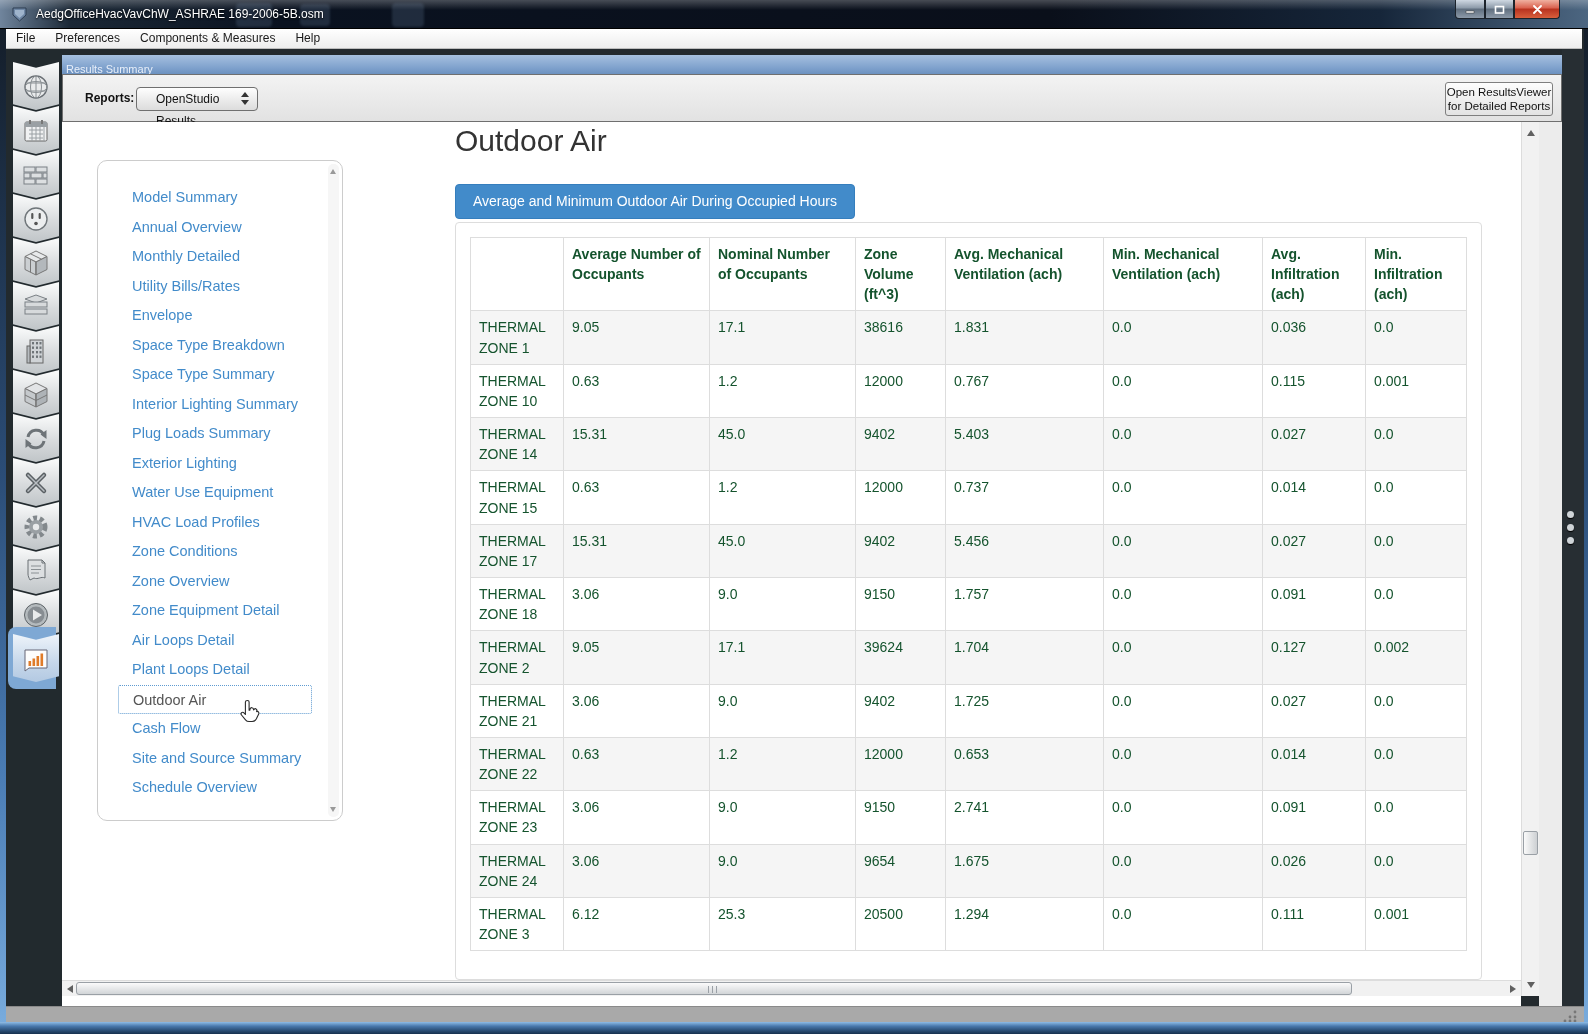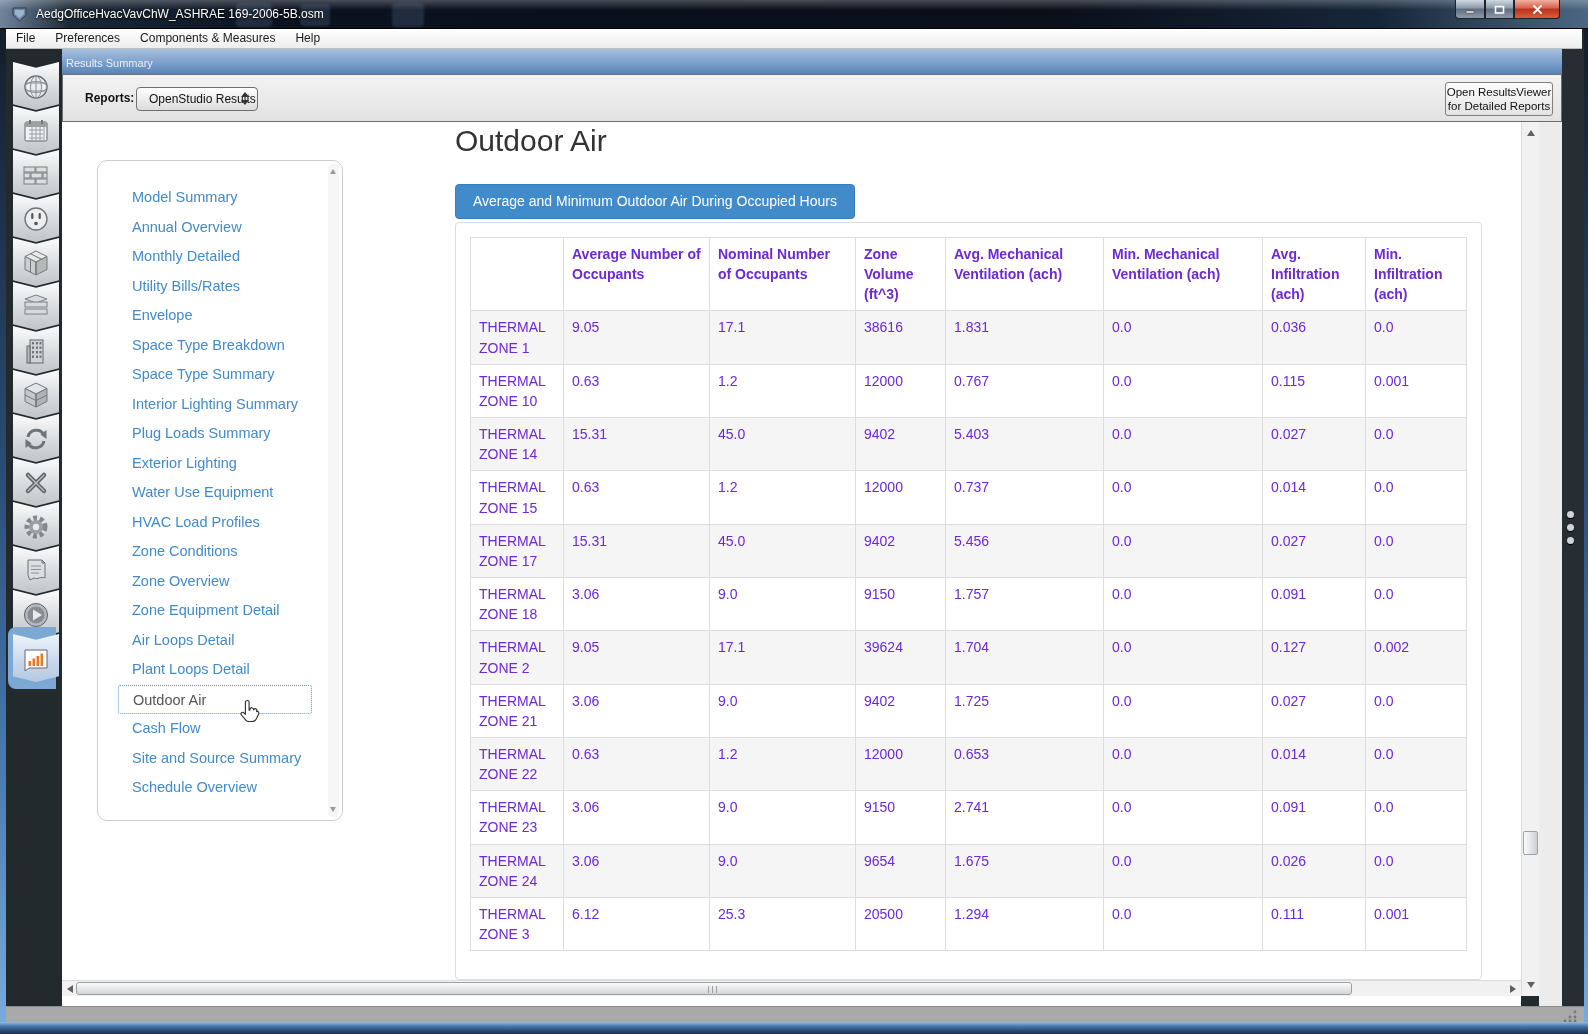--- a/index.html
+++ b/index.html
@@ -43,29 +43,29 @@
     clip-path:polygon(0 0,50% 12%,100% 0,100% 88%,50% 100%,0 88%);
     background:linear-gradient(180deg,#fbfcfc,#d8dbdd 55%,#c0c5c8); display:flex; align-items:center; justify-content:center; cursor:pointer; }
   .vtab svg { width:30px; height:30px; margin-top:1px; }
   .vtab-sel-back { position:absolute; left:8px; width:48px; height:62px; background:#7ea8d4; border-radius:8px 0 0 8px; }
   .vtab.selected { background:linear-gradient(180deg,#eef4fa,#c6d7ea 60%,#b3c9e2); }
   .splitter-strip { position:absolute; left:1562px; top:49px; width:22px; height:957px; background:#272e33; }
   .splitter-dots { position:absolute; left:5px; top:462px; }
   .splitter-dots div { width:7px; height:7px; border-radius:50%; background:#cfd4d8; box-shadow:0 1px 1px #000; margin-bottom:6px; }
 
   
-  .band { position:absolute; left:62px; top:49px; width:1500px; height:25px;
+  .band { position:absolute; left:62px; top:55px; width:1500px; height:25px;
     background:linear-gradient(180deg,#a6c0e0 0%,#7c9fcb 55%,#5a82b3 100%); }
   .band-label { position:absolute; left:4px; top:8px; font-size:11px; color:#e8eff9; }
   .toolbar { position:absolute; left:62px; top:74px; width:1500px; height:48px;
     background:linear-gradient(180deg,#f3f3f3,#e2e2e2); border:1px solid #6f6f6f; }
   .reports-label { position:absolute; left:22px; top:16px; font-size:12px; font-weight:bold; color:#111; }
   .dropdown { position:absolute; left:73px; top:12px; width:122px; height:24px; border:1px solid #707070;
     border-radius:4px; background:linear-gradient(180deg,#fefefe,#dcdcdc); font-size:12px; color:#111;
-    line-height:22px; padding-left:12px; cursor:pointer; }
+    line-height:22px; padding-left:19px; cursor:pointer; }
   .spinner { position:absolute; right:7px; top:4px; width:9px; height:14px; }
   .spinner .up { width:0;height:0;border-left:4px solid transparent;border-right:4px solid transparent;border-bottom:5px solid #333; margin-bottom:3px;}
   .spinner .dn { width:0;height:0;border-left:4px solid transparent;border-right:4px solid transparent;border-top:5px solid #333;}
   .ovr-btn { position:absolute; right:8px; top:7px; width:108px; height:34px; border:1px solid #7f7f7f;
     border-radius:3px; background:linear-gradient(180deg,#fdfdfd,#e3e3e3); font-size:11.5px; color:#111;
     text-align:center; padding-top:3px; line-height:13.5px; cursor:pointer; }
 
   
   .webview { position:absolute; left:62px; top:122px; width:1459px; height:884px; background:#fff; overflow:hidden; }
   .report-title { position:absolute; left:393px; top:2px; font-size:30px; font-weight:500; color:#333; }
@@ -76,21 +76,21 @@
   .nav-list li.selected { color:#555; border:1px dotted #5f9bd1; border-radius:2px; margin:0 30px 0 20px; padding-left:14px; }
   .nav-scroll { position:absolute; right:3px; top:3px; bottom:3px; width:11px; background:#f6f6f6; border-radius:5px; }
   .nav-scroll .up { position:absolute; top:5px; left:2px; width:0;height:0;border-left:3.5px solid transparent;border-right:3.5px solid transparent;border-bottom:5px solid #9a9a9a; }
   .nav-scroll .dn { position:absolute; bottom:5px; left:2px; width:0;height:0;border-left:3.5px solid transparent;border-right:3.5px solid transparent;border-top:5px solid #9a9a9a; }
 
   .section-btn { position:absolute; left:393px; top:62px; height:35px; padding:0 17px; background:#428bca;
     border:1px solid #357ebd; border-radius:4px; color:#fff; font-size:14px; line-height:33px; cursor:pointer; white-space:nowrap; }
 
   .table-panel { position:absolute; left:393px; top:100px; width:1027px; height:758px; border:1px solid #ddd;
     border-radius:4px; padding:14px; overflow:hidden; background:#fff; }
-  table.oa { border-collapse:collapse; table-layout:fixed; width:996px; font-size:14px; color:#6d28d9; }
+  table.oa { border-collapse:collapse; table-layout:fixed; width:996px; font-size:14px; color:#14532d; }
   table.oa th, table.oa td { border:1px solid #ddd; padding:6px 8px; vertical-align:top; line-height:1.44; text-align:left; font-weight:normal; }
   table.oa th { font-weight:bold; }
   table.oa tbody tr:nth-child(odd) { background:#f5f5f5; }
 
   .cursor-hand { position:absolute; left:176px; top:576px; width:24px; height:28px; pointer-events:none; }
 
   
   .v-scroll { position:absolute; left:1521px; top:122px; width:18px; height:874px; background:#f1f1f1; border-left:1px solid #dcdcdc; }
   .v-scroll .up { position:absolute; top:8px; left:5px; width:0;height:0;border-left:4px solid transparent;border-right:4px solid transparent;border-bottom:6px solid #606060; }
   .v-scroll .dn { position:absolute; bottom:8px; left:5px; width:0;height:0;border-left:4px solid transparent;border-right:4px solid transparent;border-top:6px solid #606060; }

